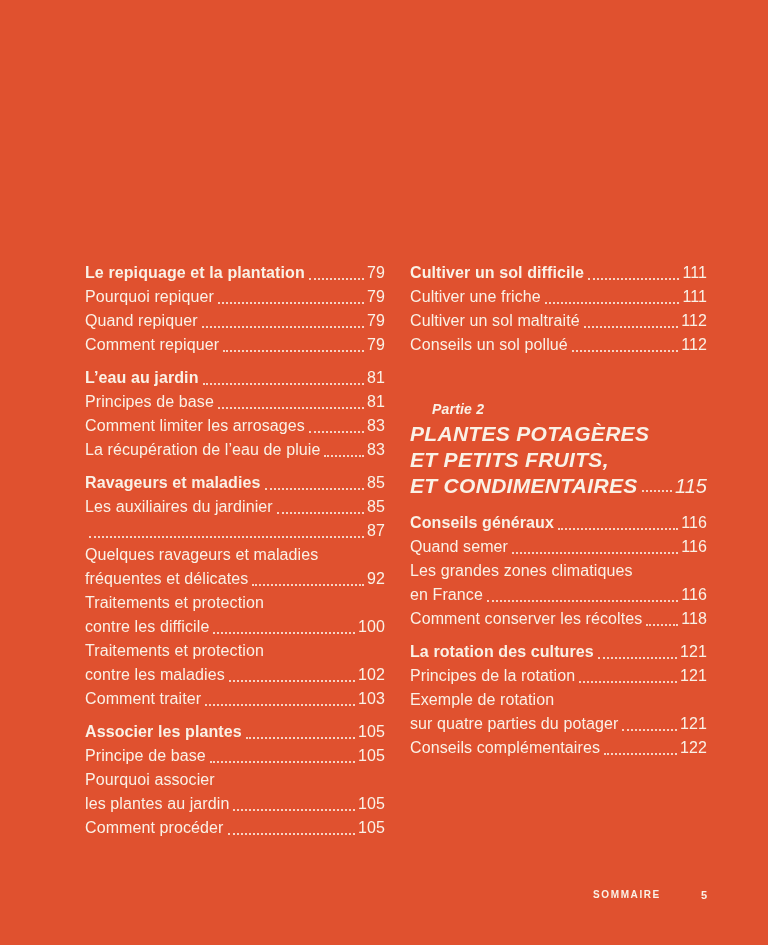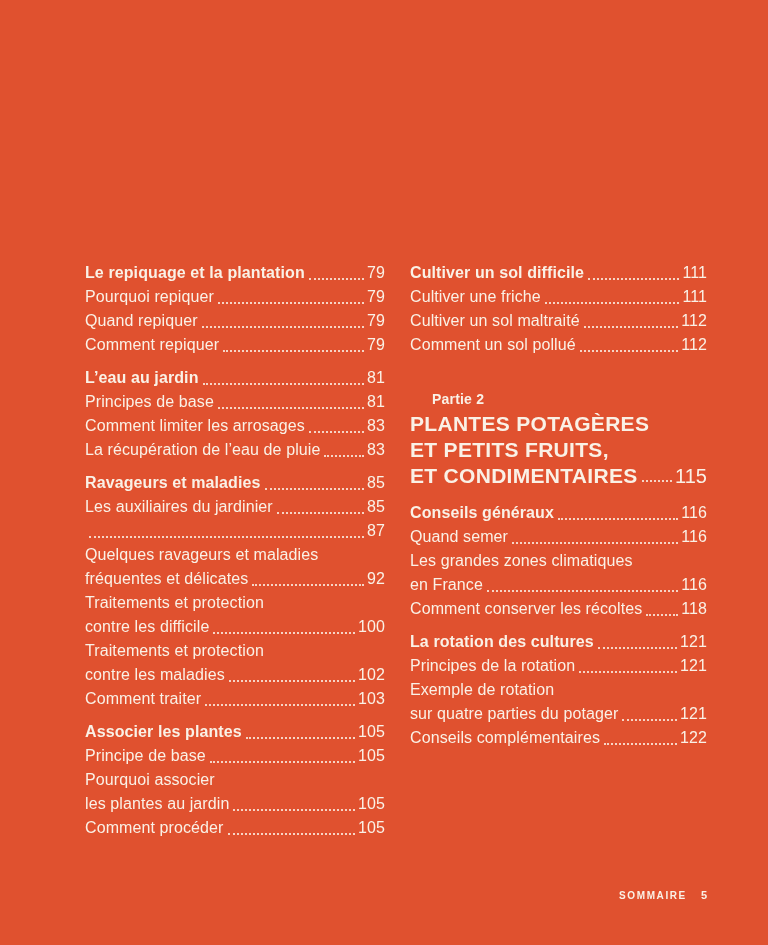--- a/index.html
+++ b/index.html
@@ -33,21 +33,21 @@
   .entry-text { white-space: nowrap; }
   .entry.bold .entry-text { font-weight: 700; }
   .leader {
     flex: 1 1 auto;
     min-width: 12px;
     border-bottom: 2px dotted rgba(250, 241, 230, 0.82);
     margin: 0 3px 5px 4px;
   }
   .entry-page { white-space: nowrap; }
 
-  .part-block { margin-top: 32px; margin-bottom: 12px; }
+  .part-block { margin-top: 42px; margin-bottom: 12px; font-style: italic; }
   .part-kicker {
     font-size: 14px;
     font-weight: 700;
     line-height: 20px;
     margin-left: 22px;
     margin-bottom: 2px;
     letter-spacing: 0.2px;
   }
   .part-title-line {
     font-size: 21px;
@@ -58,22 +58,22 @@
   }
   .part-row { display: flex; align-items: flex-end; }
   .part-row .leader { margin-bottom: 7px; }
   .part-page { font-size: 20px; font-weight: 400; line-height: 26px; }
 
   .footer {
     position: absolute;
     right: 61px;
     bottom: 44px;
     display: flex;
-    align-items: center;
-    gap: 14px;
+    align-items: flex-start;
+    gap: 40px;
   }
   .footer-label {
     font-size: 10px;
     font-weight: 700;
     letter-spacing: 1.6px;
   }
   .footer-page {
     font-size: 11px;
     font-weight: 700;
   }
@@ -247,21 +247,21 @@
           </div>
           <div class="entry">
             <div class="entry-row">
               <span class="entry-text">Cultiver un sol maltraité</span>
               <span class="leader"></span>
               <span class="entry-page">112</span>
             </div>
           </div>
           <div class="entry">
             <div class="entry-row">
-              <span class="entry-text">Comment un sol pollué</span>
+              <span class="entry-text">Conseils un sol pollué</span>
               <span class="leader"></span>
               <span class="entry-page">112</span>
             </div>
           </div>
         </div>
         <div class="part-block">
           <div class="part-kicker">Partie 2</div>
           <div class="part-title-line">PLANTES POTAGÈRES</div>
           <div class="part-title-line">ET PETITS FRUITS,</div>
           <div class="part-row">

